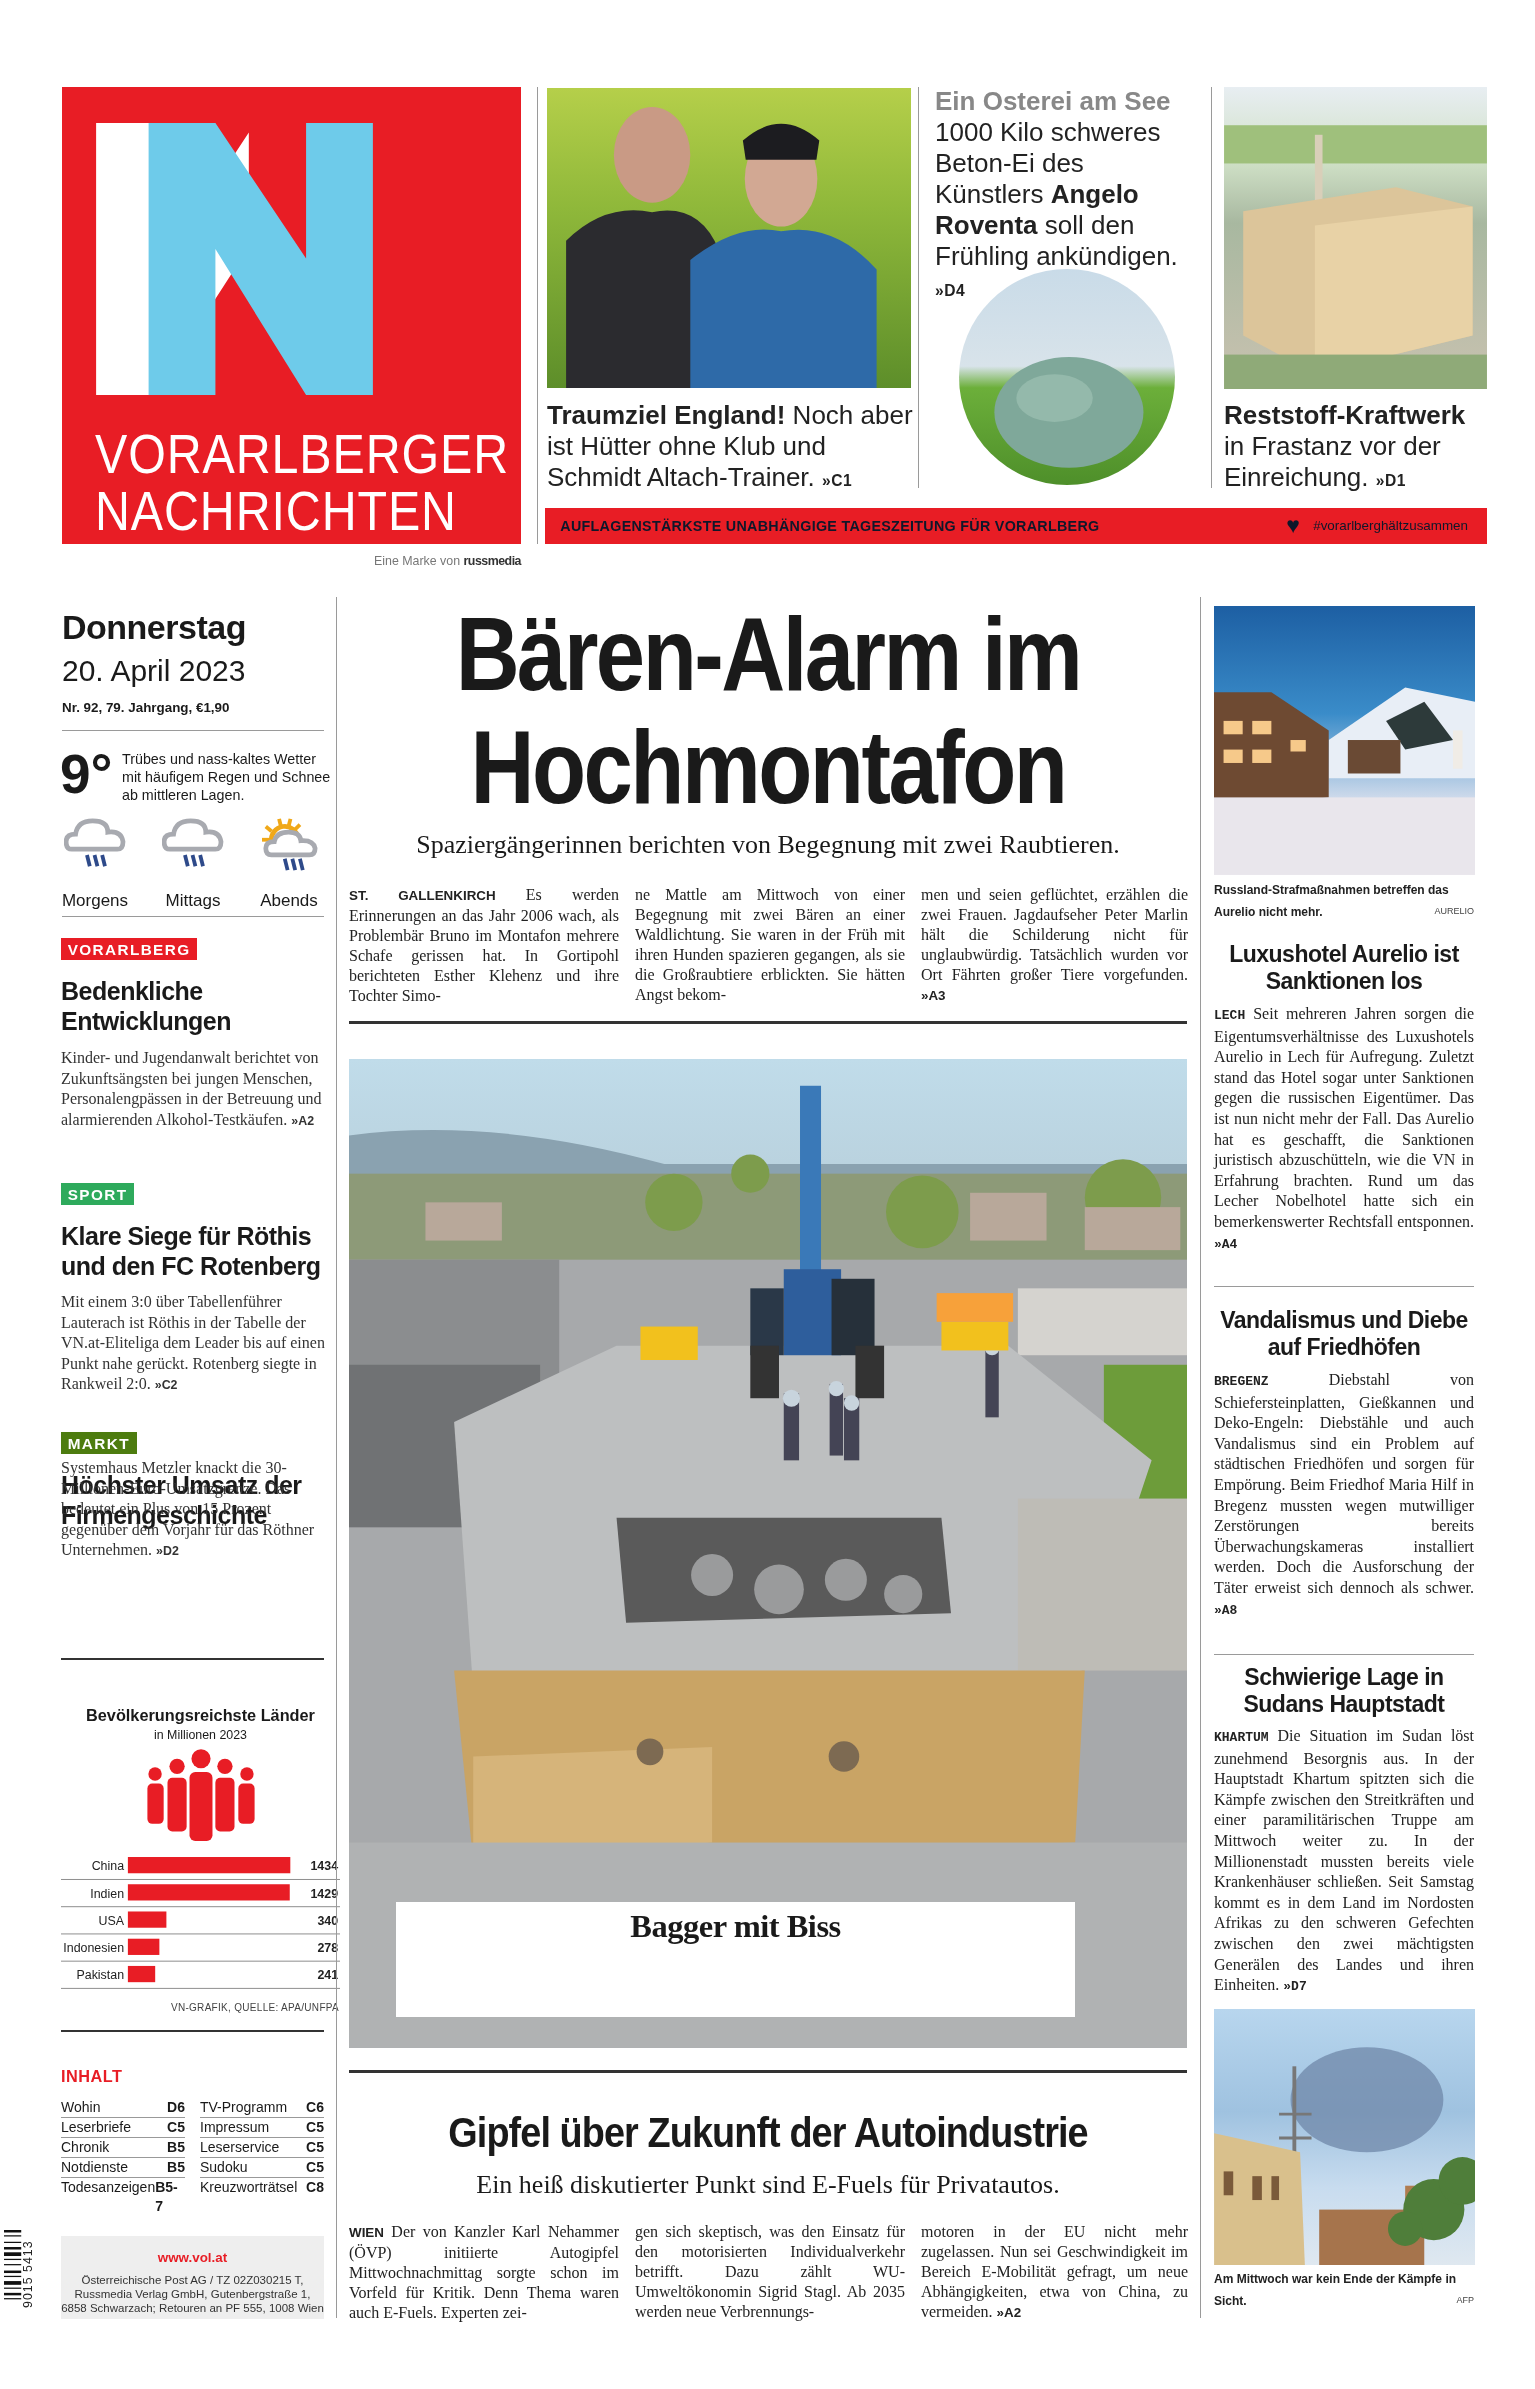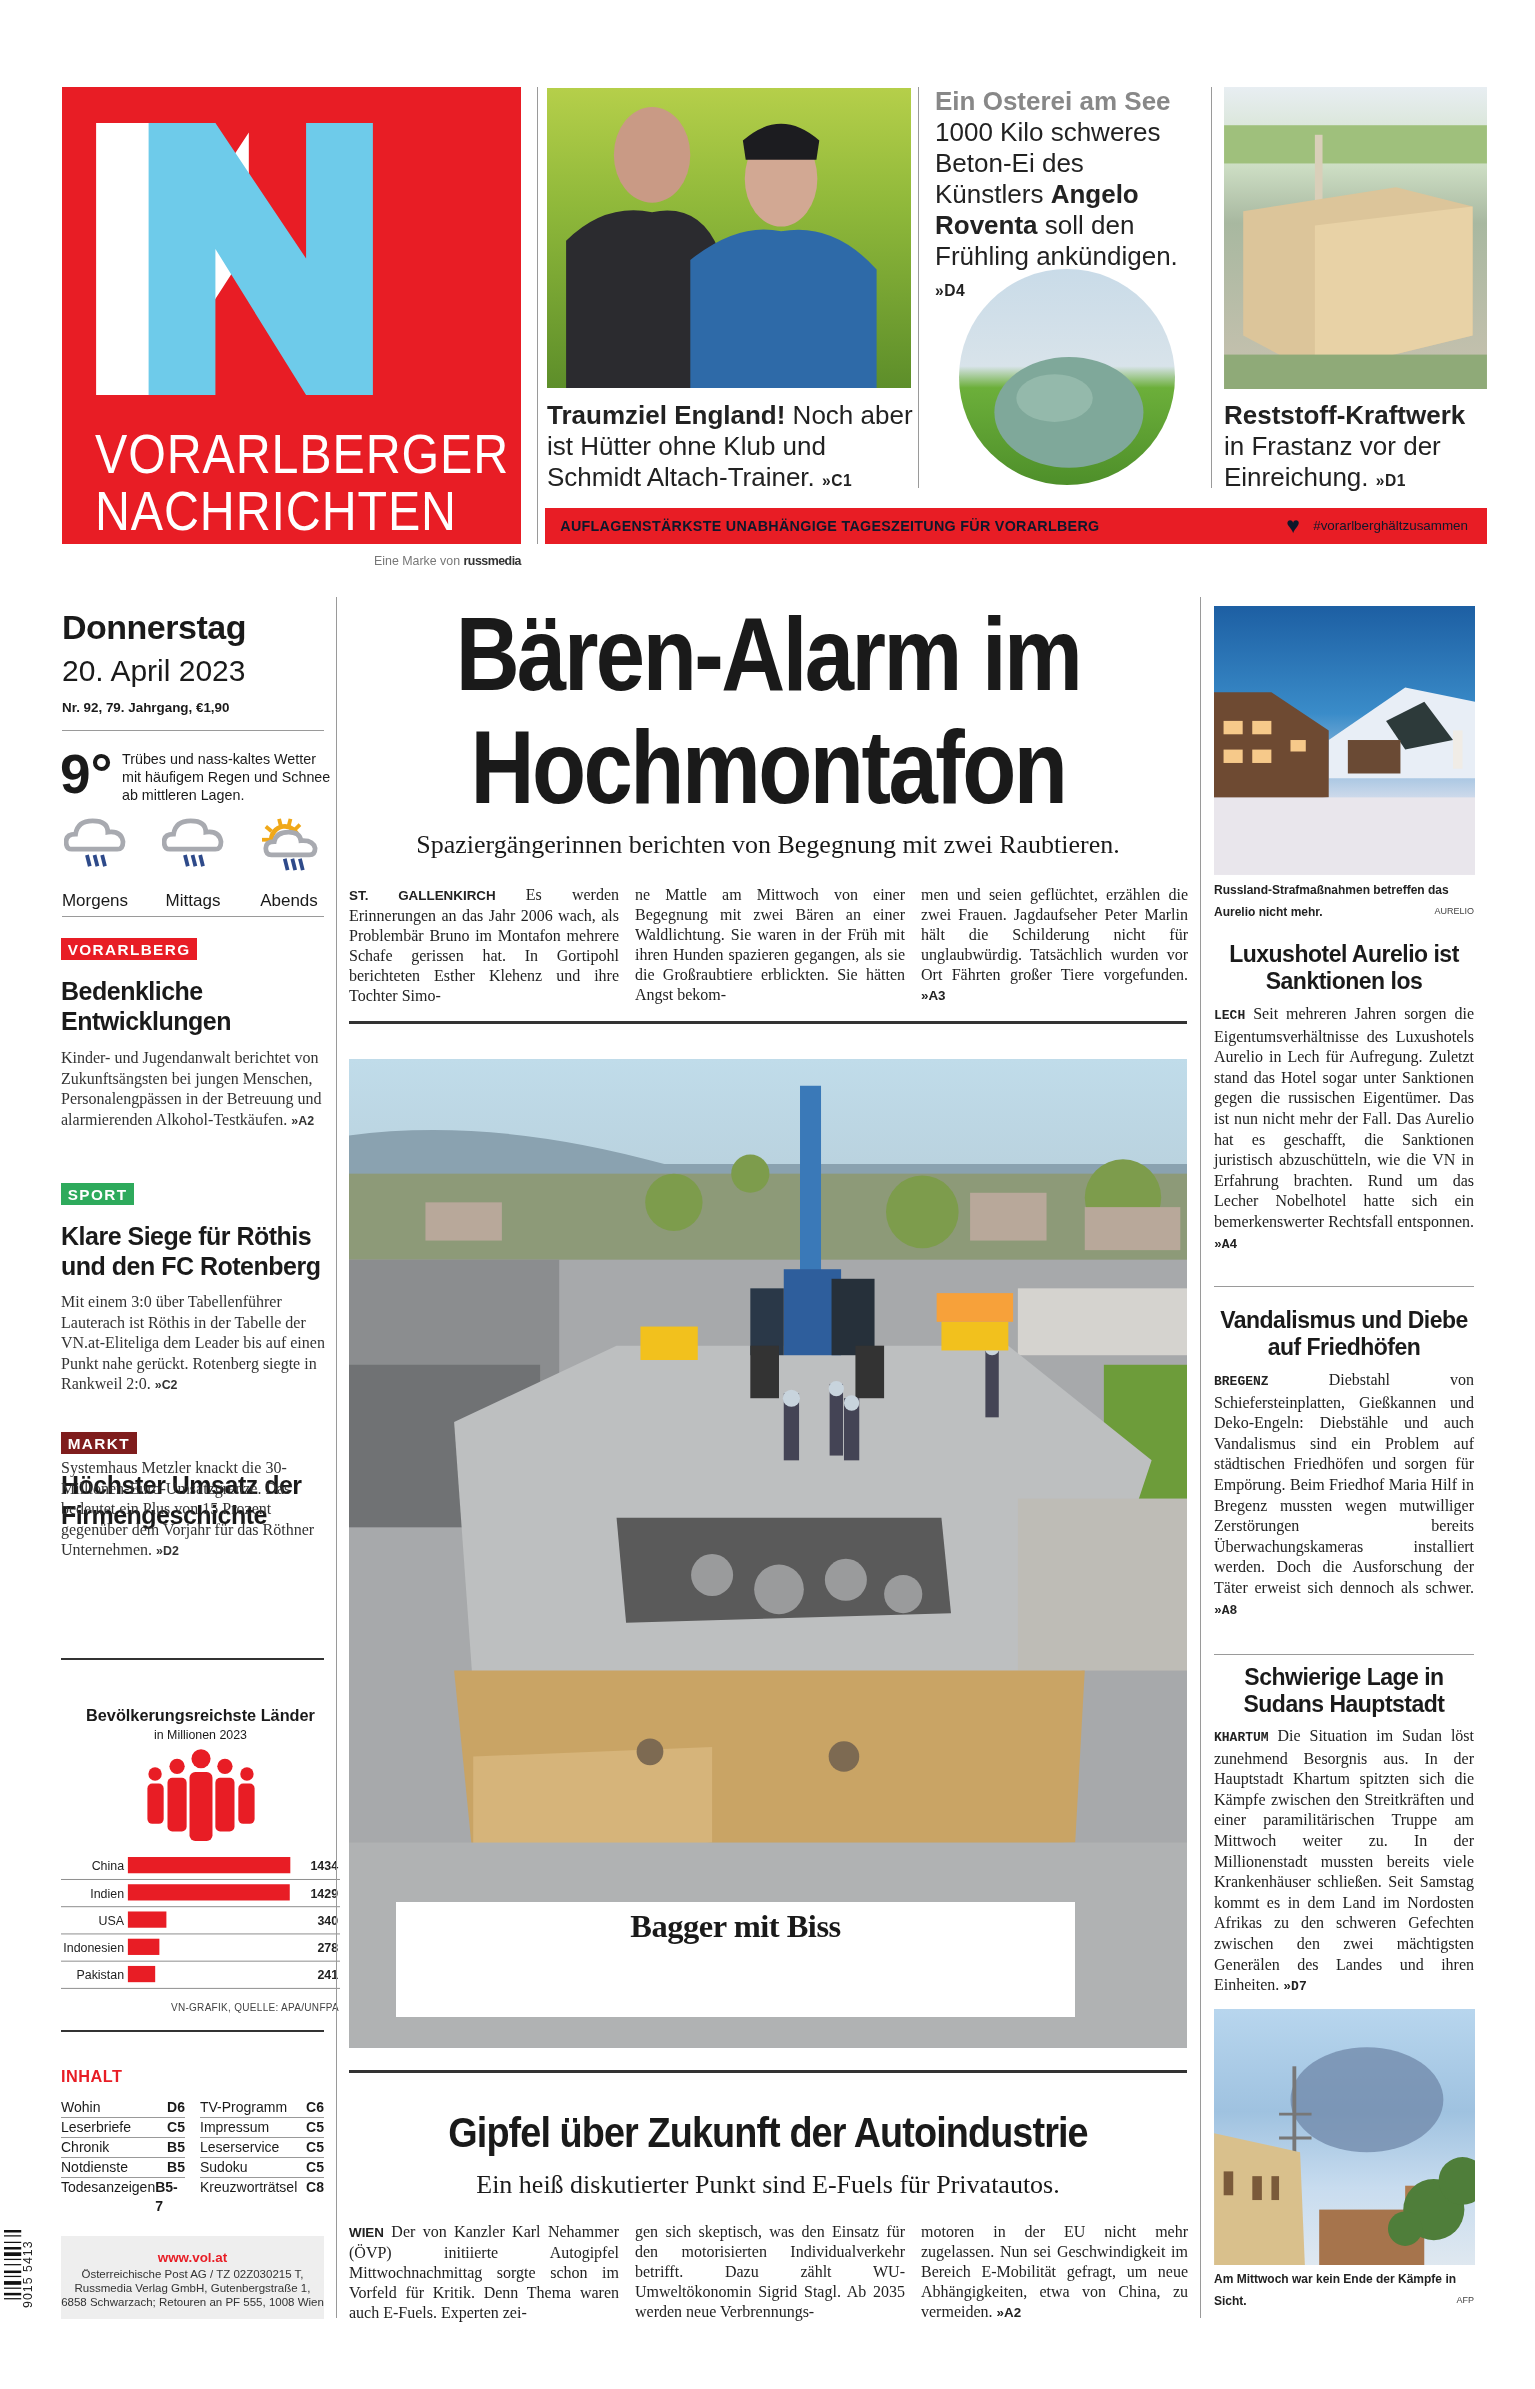--- a/index.html
+++ b/index.html
@@ -49,21 +49,21 @@
   #chart{left:61px;top:1853px;width:279px;height:159px}
   #chart-source{left:62px;top:2002px;width:277px;text-align:right;font-size:10px;color:#444;letter-spacing:0.3px}
 
   
   #inhalt-title{left:61px;top:2067px;font-size:16.3px;font-weight:700;color:#e81d25;letter-spacing:0.5px}
   .toc{position:absolute;top:2098px;width:124px;font-size:14px}
   .toc .row{display:flex;justify-content:space-between;height:20px;line-height:19px;border-bottom:1px solid #999}
   .toc .row:last-child{border-bottom:none}
   .toc .row b{font-weight:700}
   #imprint{left:61px;top:2236px;width:263px;height:83px;background:#eeeeee;text-align:center;font-size:11.5px;line-height:14.3px;color:#333;padding-top:15.3px}
-  #imprint .url{color:#e81d25;font-weight:700;font-size:13.4px;display:block;margin-bottom:1px}
+  #imprint .url{color:#e81d25;font-weight:700;font-size:13.4px;display:block;margin-bottom:7px}
   #barcode{left:3.8px;top:2230px;width:44px;height:88px}
 
   
   #headline{left:349px;top:598px;width:838px;text-align:center;font-size:103px;line-height:113px;font-weight:700;letter-spacing:-2.9px;transform:scaleX(.86);transform-origin:center top}
   #subhead{left:349px;top:830px;width:838px;text-align:center;font-size:26px}
   .col3{position:absolute;font-size:16px;line-height:20px;text-align:justify;color:#222}
   .col3 b{font-family:"Liberation Sans",sans-serif;font-size:13.4px}
   #main-photo{left:349px;top:1059px;width:838px;height:989px;overflow:hidden}
   #photo-caption{left:396px;top:1902px;width:679px;height:115px;background:#fff;text-align:center}
   #photo-caption .cap-title{font-size:32.5px;font-weight:700;margin-top:5.7px;letter-spacing:-0.5px}
@@ -211,21 +211,21 @@
   <b>»A2</b>
 </div>
 
 <div class="tag" style="left:61px;top:1183px;background:#2eaa5c">SPORT</div>
 <div class="lhead cond" style="left:61px;top:1221px">Klare Siege für Röthis und den FC Rotenberg</div>
 <div class="lbody serif" style="left:61px;top:1292px">
   <span>Mit einem 3:0 über Tabellenführer Lauterach ist Röthis in der Tabelle der VN.at-Eliteliga dem Leader bis auf einen Punkt nahe gerückt. Rotenberg siegte in Rankweil 2:0.</span>
   <b>»C2</b>
 </div>
 
-<div class="tag" style="left:61px;top:1432px;background:#7f1d1d">MARKT</div>
+<div class="tag" style="left:61px;top:1432px;background:#4d7c0f">MARKT</div>
 <div class="lhead cond" style="left:61px;top:1470px">Höchster Umsatz der Firmengeschichte</div>
 <div class="lbody serif" style="left:61px;top:1458px">
   <span>Systemhaus Metzler knackt die 30-Millionen-Euro-Umsatzgrenze. Das bedeutet ein Plus von 15 Prozent gegenüber dem Vorjahr für das Röthner Unternehmen.</span>
   <b>»D2</b>
 </div>
 <div class="hr dark" style="left:61px;top:1658px;height:1.9px;width:263px"></div>
 
 <div id="chart-title" class="abs cond">Bevölkerungsreichste Länder</div>
 <div id="chart-sub" class="abs cond">in Millionen 2023</div>
 <svg class="abs" style="left:134px;top:1749px" width="134" height="96" viewBox="0 0 140 100">

